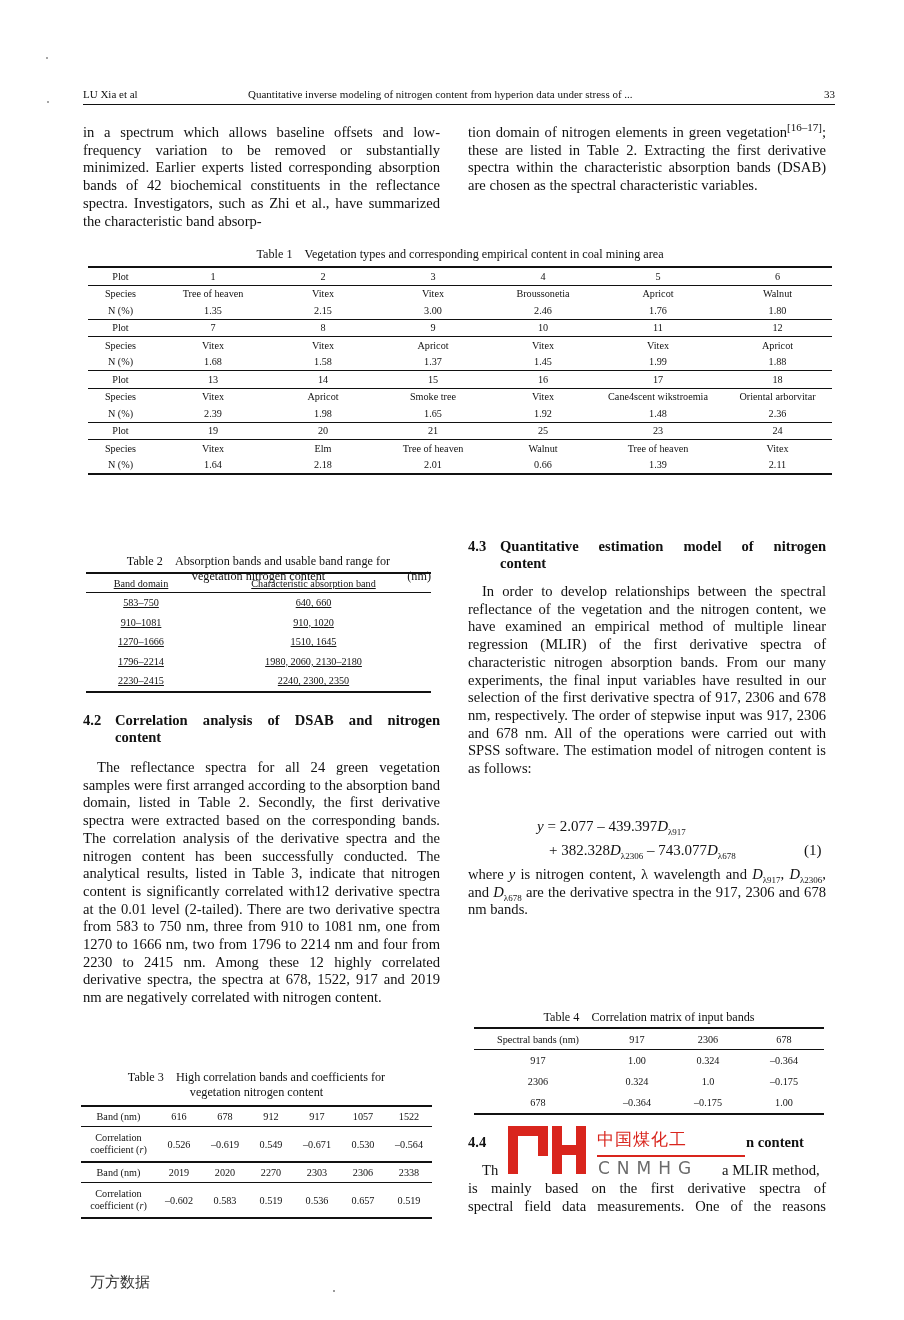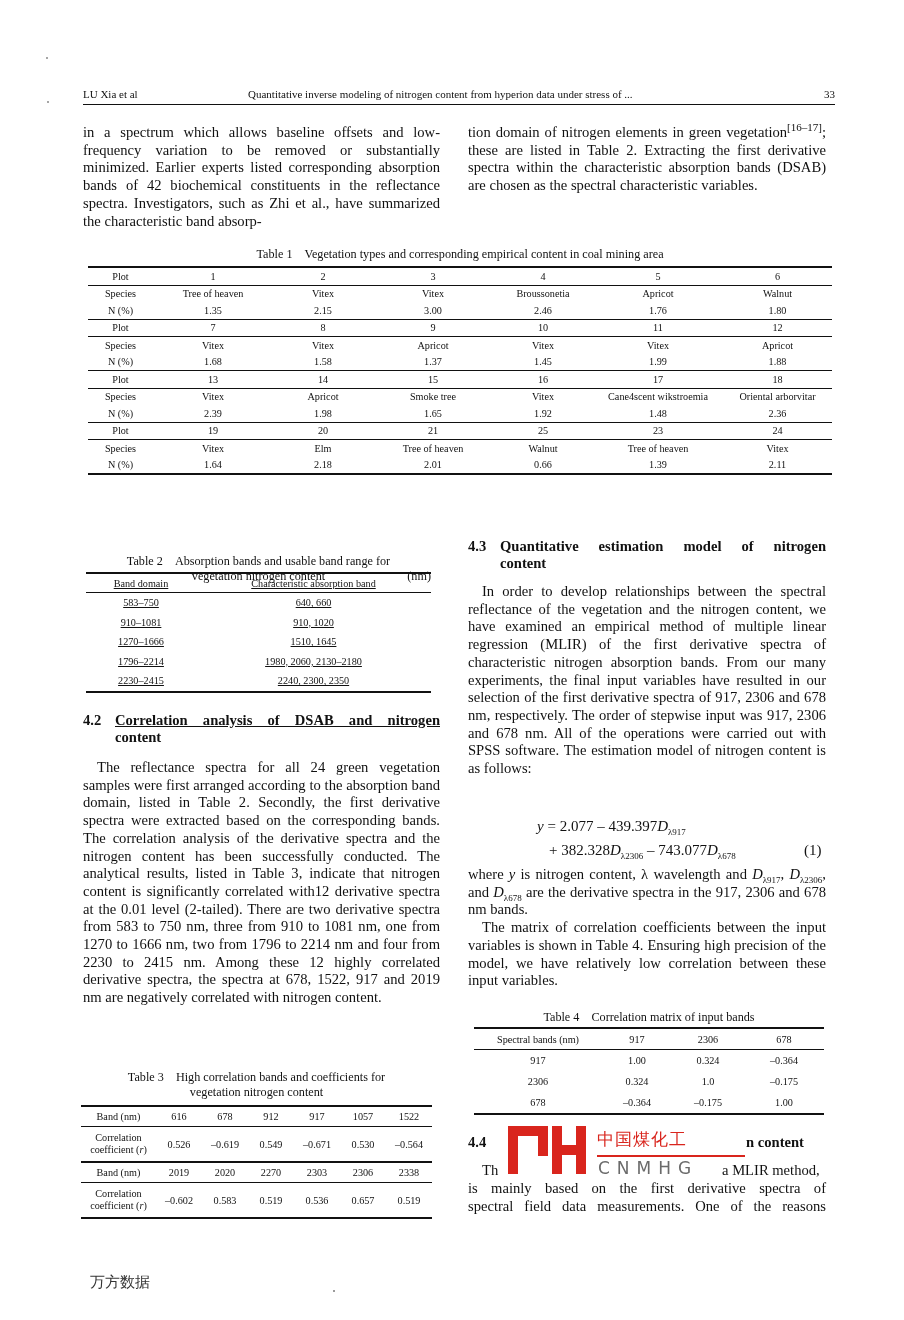--- a/index.html
+++ b/index.html
@@ -248,21 +248,21 @@
         <td>1980, 2060, 2130–2180</td>
       </tr>
     <tr class="end">
         <td>2230–2415</td>
         <td>2240, 2300, 2350</td>
       </tr>
   </tbody>
 </table>
 
 <div class="abs h-sec" style="left:83px;top:712px;width:357px;">
-  <div style="text-align:justify;text-align-last:justify;text-decoration:underline;"><span class="num">4.2</span><span>Correlation analysis of DSAB and nitrogen</span></div>
+  <div style="text-align:justify;text-align-last:justify;"><span class="num">4.2</span><span>Correlation analysis of DSAB and nitrogen</span></div>
   <div class="cont">content</div>
 </div>
 <div class="abs col" style="left:83px;top:759px;width:357px;">
   <p class="ind last">The reflectance spectra for all 24 green vegetation samples were first arranged according to the absorption band domain, listed in Table 2. Secondly, the first derivative spectra were extracted based on the corresponding bands. The correlation analysis of the derivative spectra and the nitrogen content has been successfully conducted. The analytical results, listed in Table 3, indicate that nitrogen content is significantly correlated with12 derivative spectra at the 0.01 level (2-tailed). There are two derivative spectra from 583 to 750 nm, three from 910 to 1081 nm, one from 1270 to 1666 nm, two from 1796 to 2214 nm and four from 2230 to 2415 nm. Among these 12 highly correlated derivative spectra, the spectra at 678, 1522, 917 and 2019 nm are negatively correlated with nitrogen content.</p>
 </div>
 
 <div class="abs caption" style="left:81px;top:1070px;width:351px;">
   <div><span class="lbl">Table 3</span><span>High correlation bands and coefficients for</span></div>
   <div>vegetation nitrogen content</div>
 </div>
@@ -333,21 +333,20 @@
 <div class="abs eq" style="left:537px;top:818px;">
   <i>y</i><span> = 2.077 – 439.397</span><i>D</i><sub>λ917</sub>
 </div>
 <div class="abs eq" style="left:549px;top:842px;">
   <span>+ 382.328</span><i>D</i><sub>λ2306</sub><span> – 743.077</span><i>D</i><sub>λ678</sub>
 </div>
 <div class="abs eq" style="left:804px;top:842px;">(1)</div>
 
 <div class="abs col" style="left:468px;top:866px;width:358px;">
   <p class="last"><span>where </span><i>y</i><span> is nitrogen content, λ wavelength and </span><i>D</i><sub>λ917</sub><span>, </span><i>D</i><sub>λ2306</sub><span>, and </span><i>D</i><sub>λ678</sub><span> are the derivative spectra in the 917, 2306 and 678 nm bands.</span></p>
-  <p class="ind last">The matrix of correlation coefficients between the input variables is shown in Table 4. Ensuring high precision of the model, we have relatively low correlation between these input variables.</p>
 </div>
 
 <div class="abs caption" style="left:474px;top:1010px;width:350px;">
   <span class="lbl">Table 4</span><span>Correlation matrix of input bands</span>
 </div>
 <table class="abs t" id="t4">
   <colgroup>
       <col style="width:128px">
       <col style="width:70px">
       <col style="width:72px">

